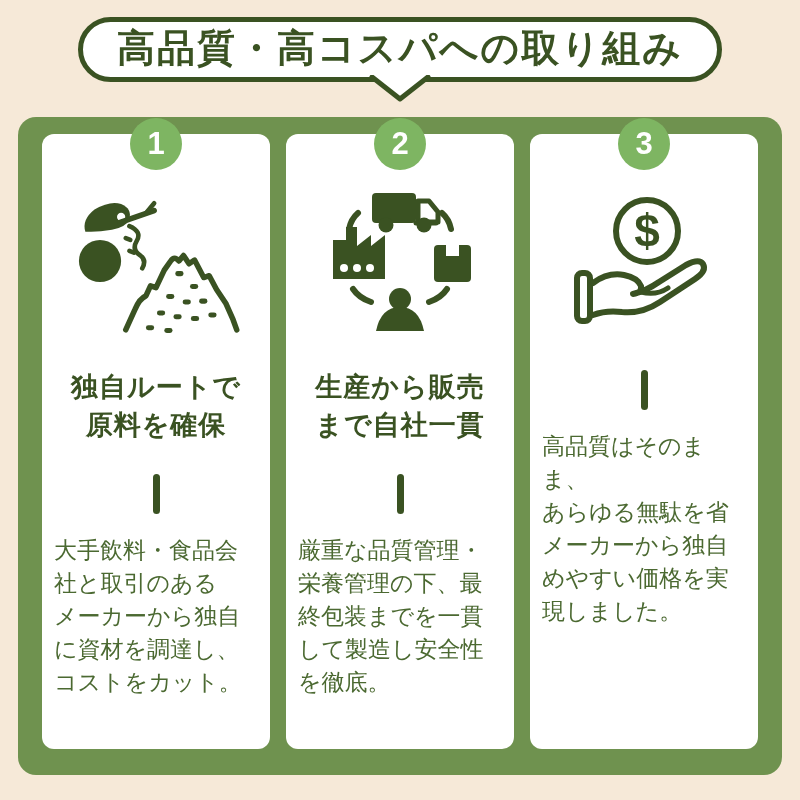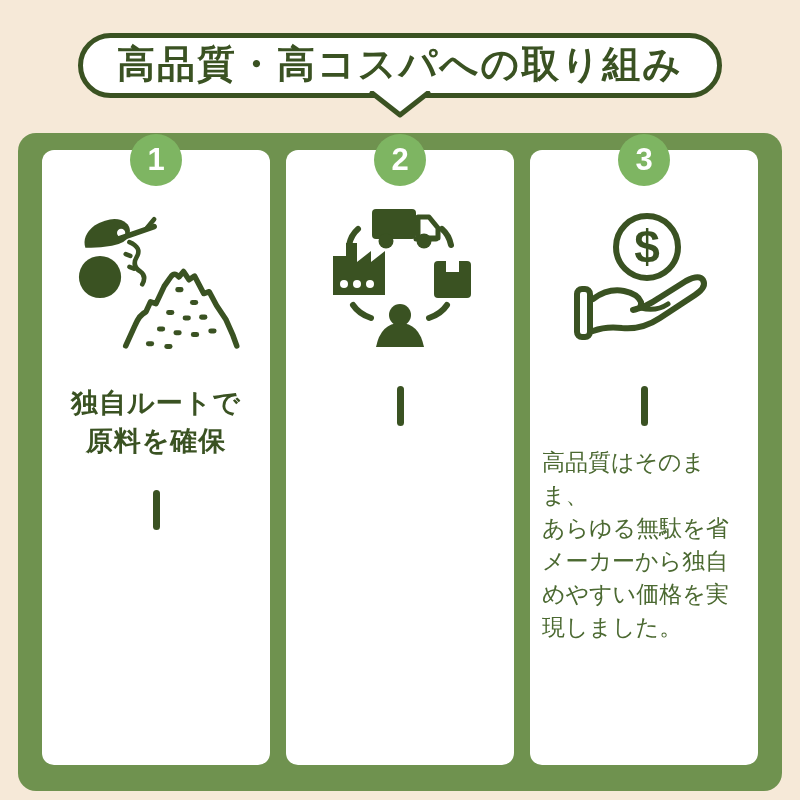--- a/index.html
+++ b/index.html
@@ -1,21 +1,21 @@
 <!DOCTYPE html>
 <html><head>
 <meta charset="utf-8">
 <style>
   html,body{margin:0;padding:0;}
   body{
     width:800px;height:800px;overflow:hidden;
     background:#f6e9d8;
     font-family:"Liberation Sans","DejaVu Sans",sans-serif;
   }
-  .title-wrap{position:relative;text-align:center;padding-top:17px;margin-top:16px;}
+  .title-wrap{position:relative;text-align:center;padding-top:17px;}
   .title-pill{
     display:inline-block;background:#fff;
     border:5px solid #3a5222;border-radius:40px;
     padding:6px 34px 7px;
     font-size:38px;font-weight:bold;color:#3a5222;
     letter-spacing:2px;line-height:1.1;position:relative;z-index:1;
   }
   .tail{display:block;margin:-7px auto 0;position:relative;z-index:2;}
   .panel{
     margin:14px 18px 0;height:658px;background:#6f924f;
@@ -82,20 +82,25 @@
           <rect x="133" y="145" width="9" height="5.5" rx="2.7"></rect>
           <rect x="152" y="141" width="9" height="5.5" rx="2.7"></rect>
           <rect x="84" y="155" width="9" height="5.5" rx="2.7"></rect>
           <rect x="104" y="158" width="9" height="5.5" rx="2.7"></rect>
         </g>
       </svg>
     </div>
     <div class="heading">独自ルートで
 原料を確保</div>
     <div class="divider"></div>
+    <div class="body-text">大手飲料・食品会
+社と取引のある
+メーカーから独自
+に資材を調達し、
+コストをカット。</div>
   </div>
 
   <div class="card">
     <div class="badge">2</div>
     <div class="icon-wrap">
       <svg width="160" height="155" viewBox="0 0 160 155">
         <rect class="fl" x="52" y="10" width="44" height="30" rx="4"></rect>
         <path class="ln" stroke-width="5" d="M98 18 h11 l9 11 v10 h-20 z"></path>
         <path class="ln" stroke-width="5" d="M96 40 h20"></path>
         <circle class="fl" cx="66" cy="42" r="7.5" stroke="#ffffff" stroke-width="3"></circle>
@@ -107,21 +112,28 @@
         <rect class="fl" x="114" y="62" width="37" height="37" rx="4"></rect>
         <rect x="126" y="62" width="13" height="11" fill="#ffffff"></rect>
         <circle class="fl" cx="80" cy="116" r="11"></circle>
         <path class="fl" d="M56 148 Q61 124 80 124 Q99 124 104 148 Z"></path>
         <path class="ln" stroke-width="6" d="M38 30 Q31 36 29 46"></path>
         <path class="ln" stroke-width="6" d="M122 30 Q129 36 131 46"></path>
         <path class="ln" stroke-width="6" d="M33 106 Q39 115 51 119"></path>
         <path class="ln" stroke-width="6" d="M127 106 Q121 115 109 119"></path>
       </svg>
     </div>
+    <div class="heading">生産から販売
+まで自社一貫</div>
     <div class="divider"></div>
+    <div class="body-text">厳重な品質管理・
+栄養管理の下、最
+終包装までを一貫
+して製造し安全性
+を徹底。</div>
   </div>
 
   <div class="card">
     <div class="badge">3</div>
     <div class="icon-wrap">
       <svg width="176" height="136" viewBox="0 0 176 136">
         <circle class="ln" stroke-width="6" cx="91" cy="38" r="31"></circle>
         <text x="91" y="54" text-anchor="middle" font-size="46" font-weight="bold" fill="#3a5222" font-family="Liberation Sans, DejaVu Sans, sans-serif">$</text>
         <rect class="ln" stroke-width="6" x="21" y="80" width="13" height="48" rx="5"></rect>
         <path class="ln" stroke-width="6" d="M37 90 Q52 79 68 82 Q82 85 85 93 Q86 100 77 101 Q90 98 103 89 L130 72 Q143 65 147 71 Q151 78 139 86 L104 109 Q86 121 66 119 Q50 117 37 122"></path>

